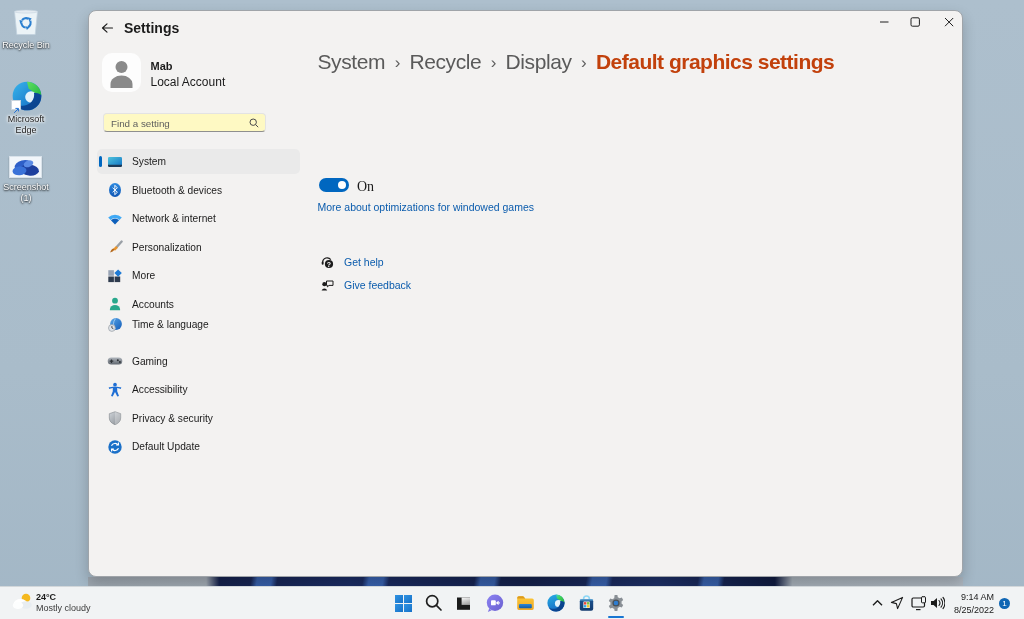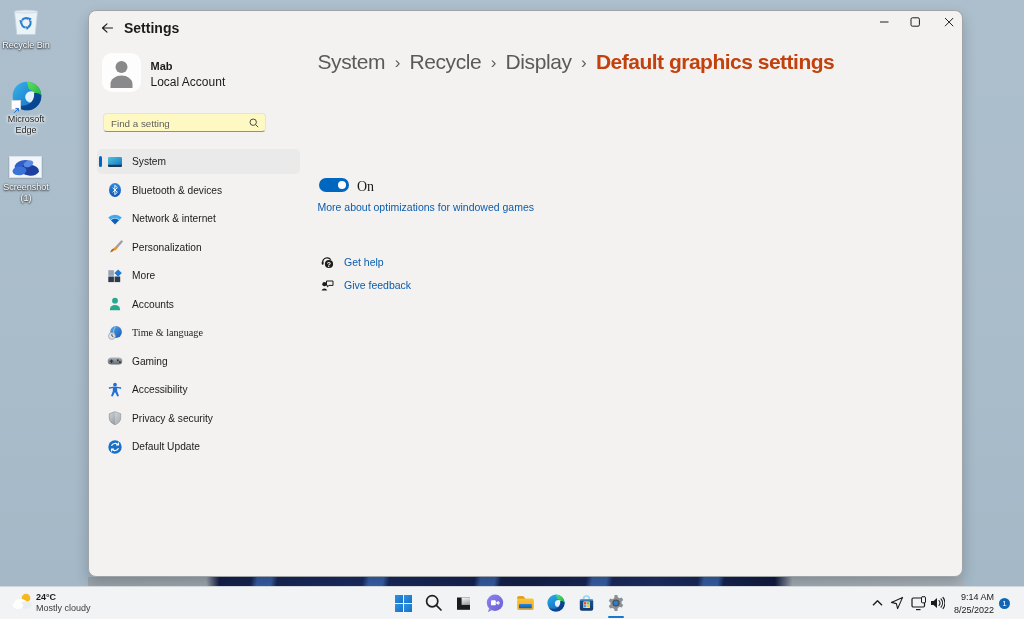--- a/index.html
+++ b/index.html
@@ -206,21 +206,21 @@
         </svg>
       <span class="t">More</span>
     </div>
     <div class="navrow" style="top:280.5px;">
       <svg width="16" height="16" viewBox="0 0 16 16">
           <circle cx="8" cy="4.7" r="2.9" fill="#28a88c"></circle>
           <path d="M2.9 13.4 a5.1 4.5 0 0 1 10.2 0 v0.8 h-10.2 z" fill="#28a88c"></path>
         </svg>
       <span class="t">Accounts</span>
     </div>
-    <div class="navrow" style="top:309px;font-family:Liberation Serif, serif;">
+    <div class="navrow" style="top:301px;">
       <svg width="16" height="16" viewBox="0 0 16 16">
           <defs>
             <linearGradient id="gtl" x1="0" y1="0" x2="1" y2="1">
               <stop offset="0" stop-color="#59a7e8"></stop>
               <stop offset="1" stop-color="#135cb8"></stop>
             </linearGradient>
           </defs>
           <circle cx="9" cy="7" r="5.9" fill="url(#gtl)"></circle>
           <path d="M8.5 1.6 a8.5 8.5 0 0 0 0 10.4" stroke="#bfe0f7" stroke-width="0.7" fill="none"></path>
           <circle cx="4.9" cy="11" r="3.4" fill="#dfe3e8" stroke="#8a9097" stroke-width="0.6"></circle>

